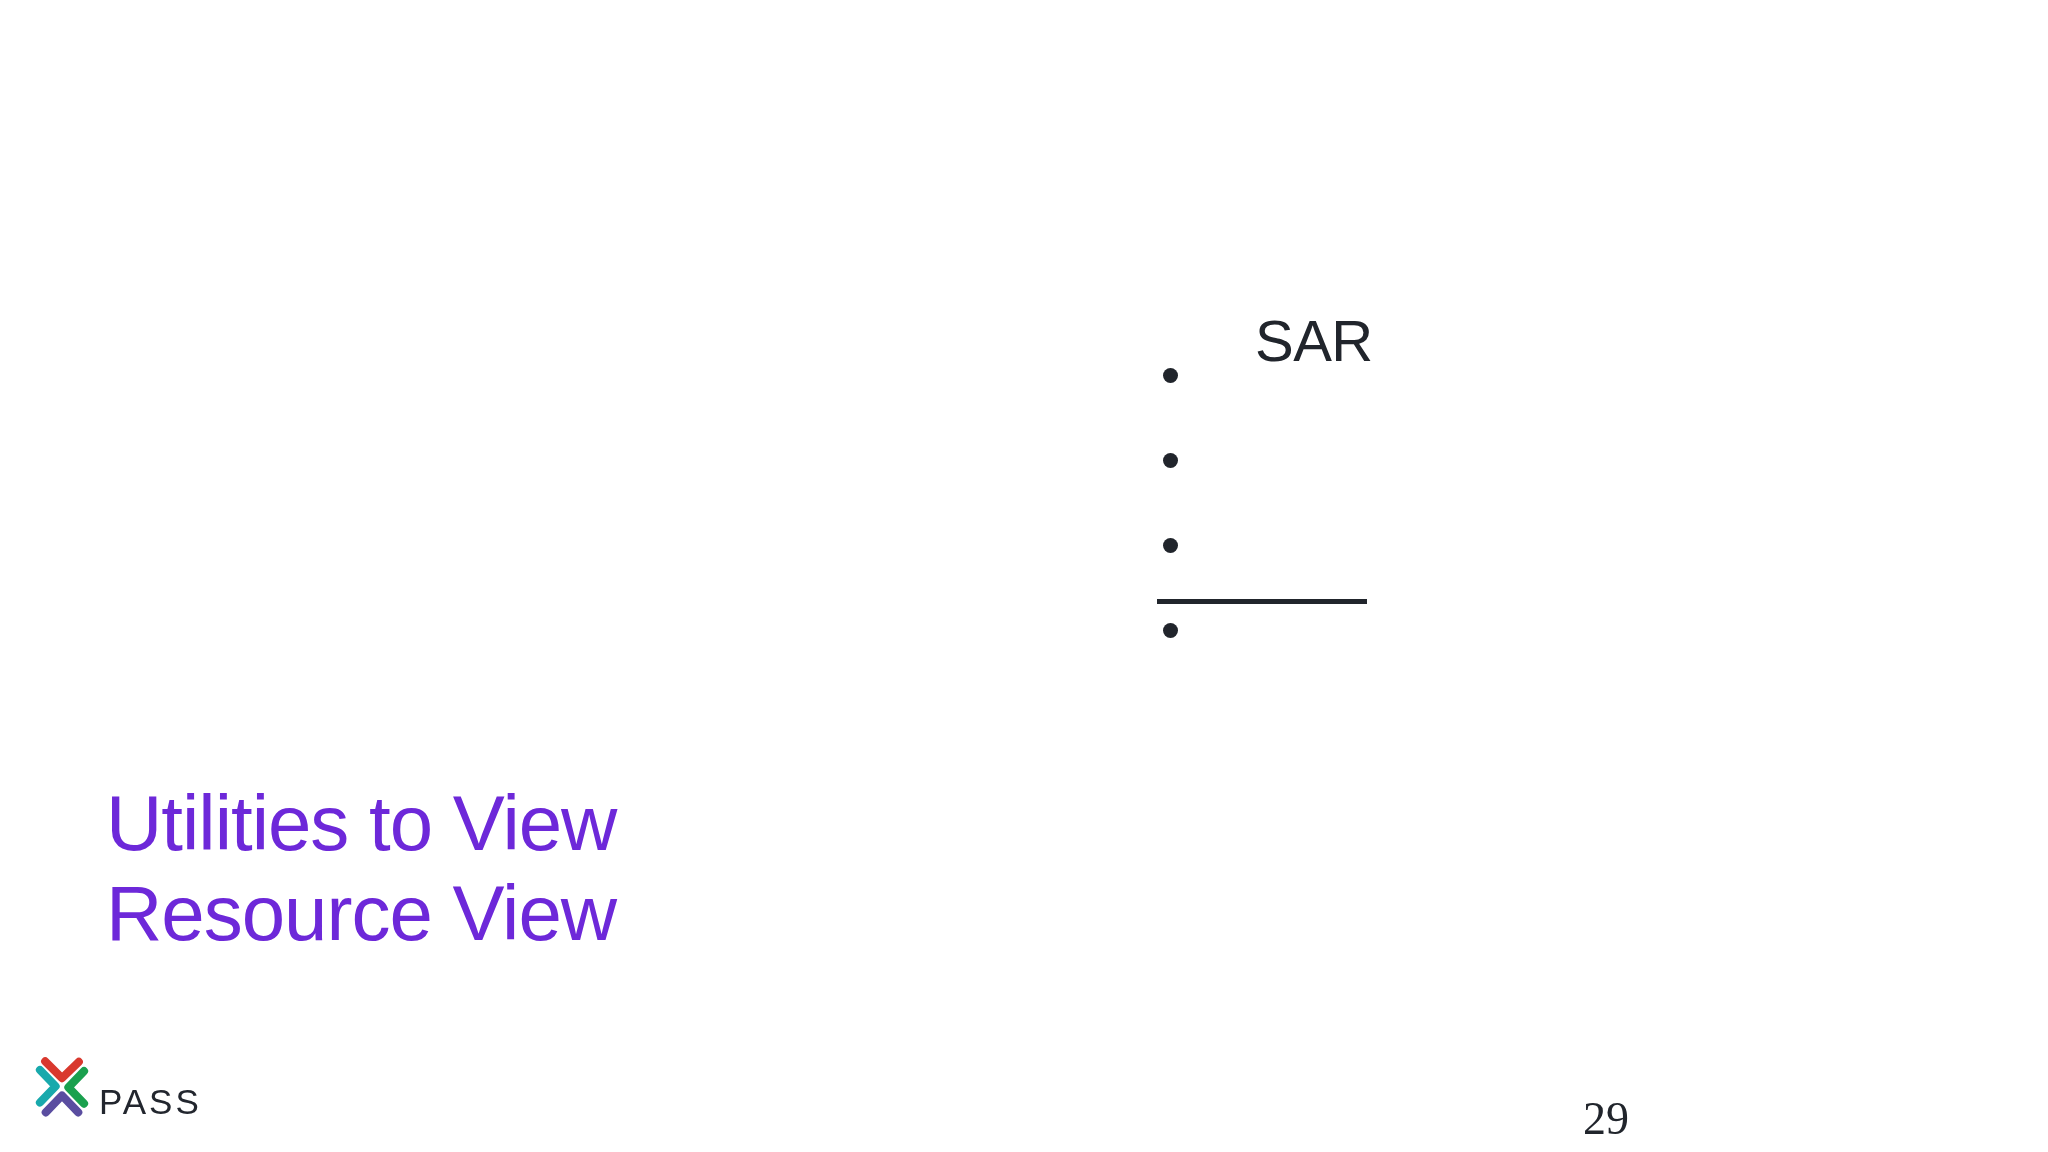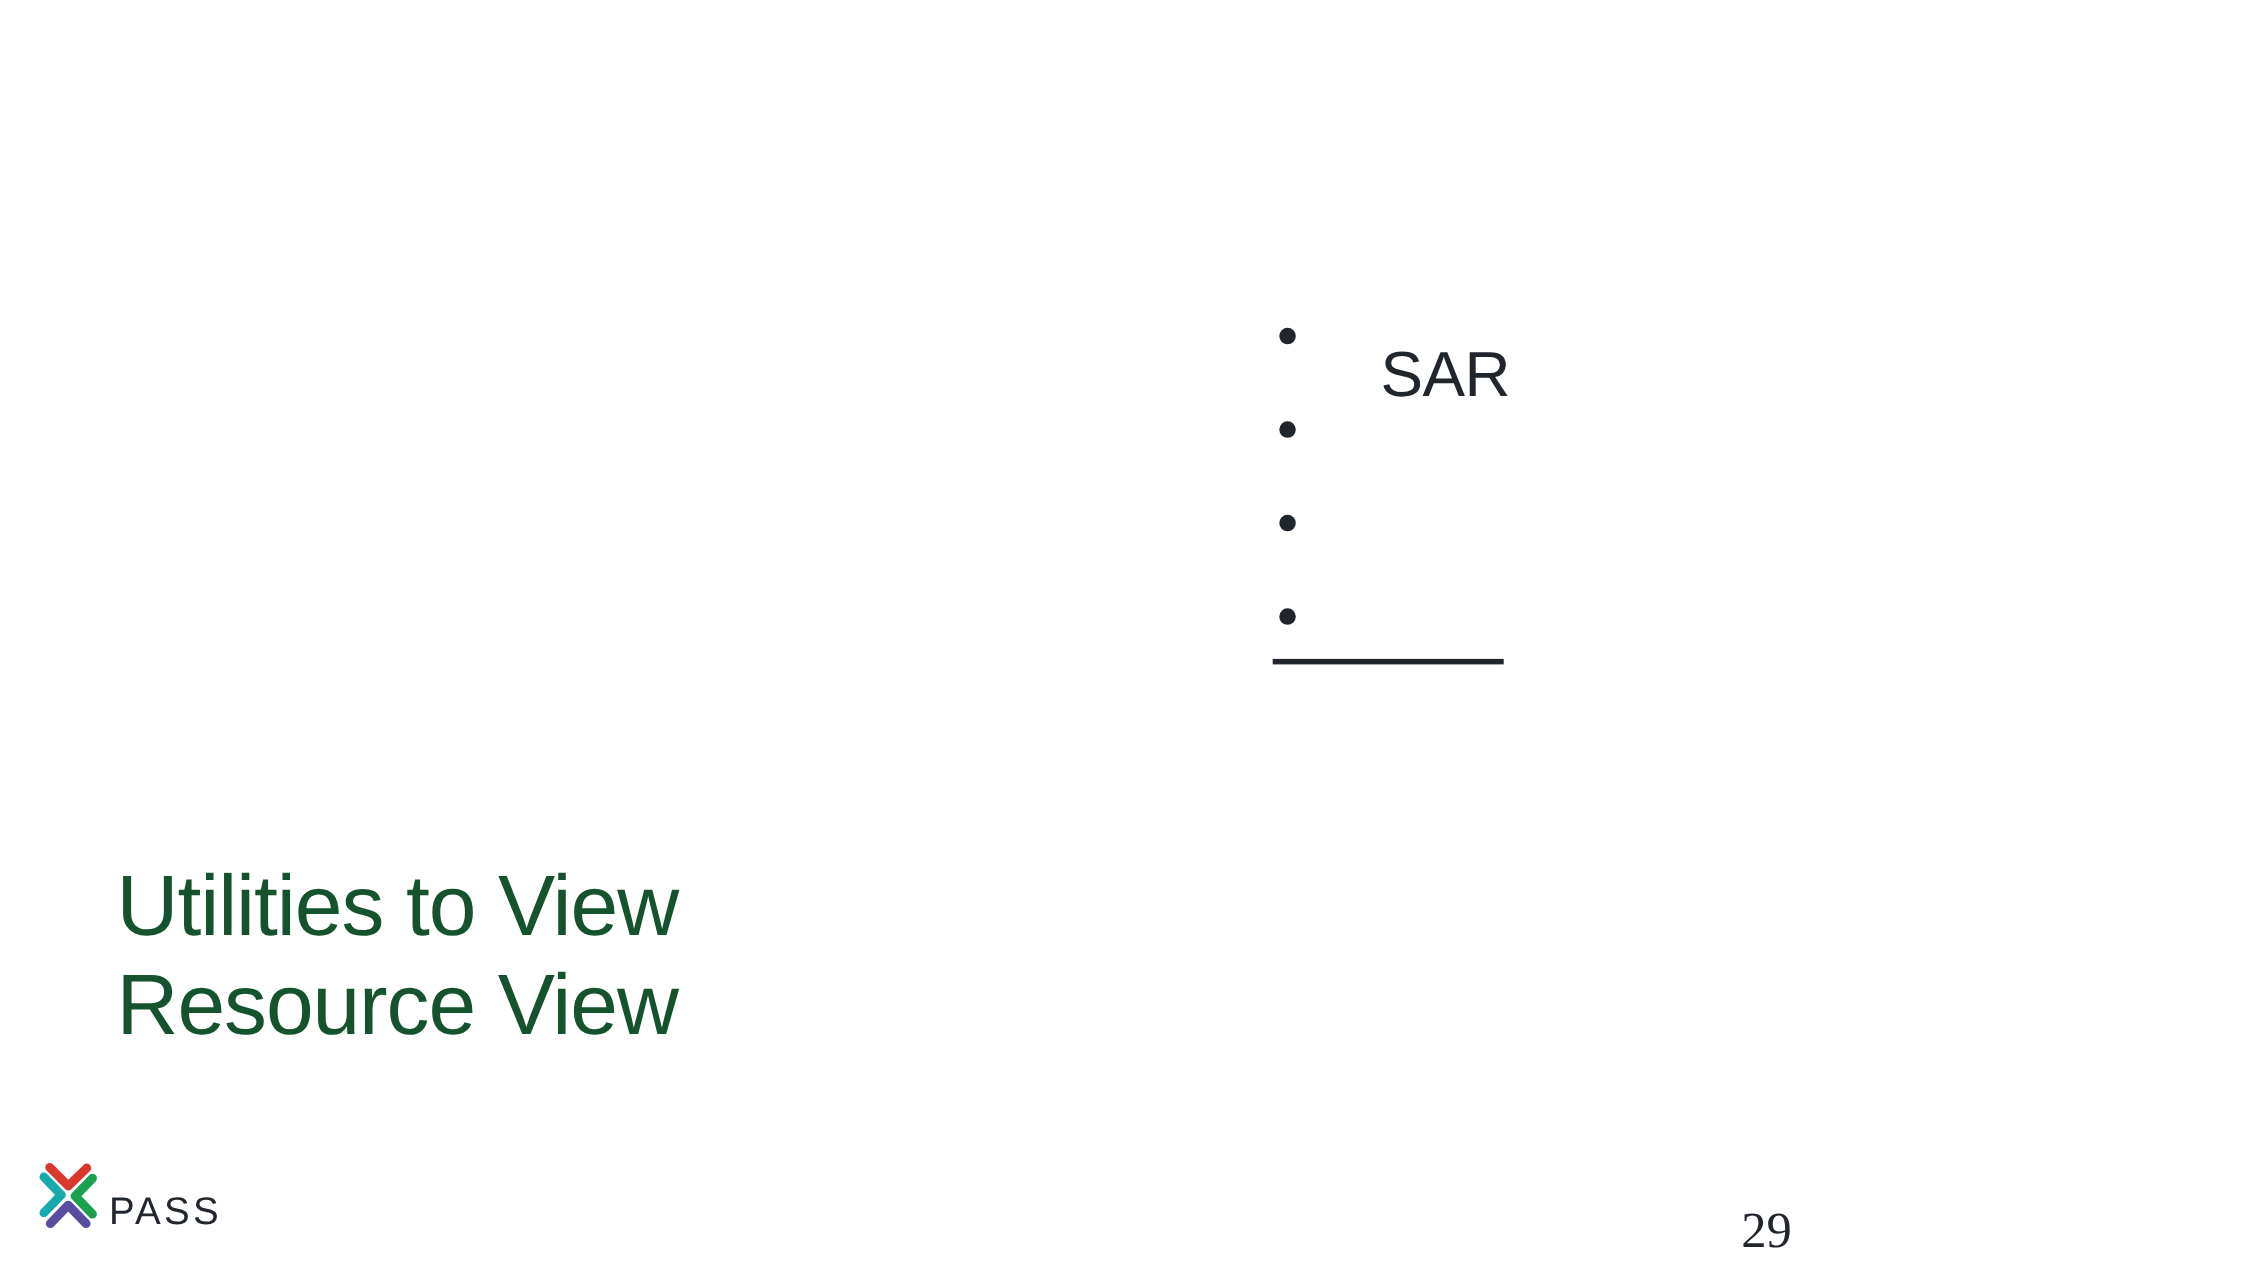--- a/index.html
+++ b/index.html
@@ -18,21 +18,21 @@
 
   
   .bullet-list {
     position: absolute;
     left: 1157px;
     top: 298px;
   }
   .bullet-item {
     position: relative;
     display: flex;
-    align-items: flex-start;
+    align-items: flex-end;
     height: 85px;
   }
   .bullet-dot {
     width: 15px;
     height: 15px;
     border-radius: 50%;
     background: #21252c;
     margin-left: 6px;
     flex: none;
   }
@@ -54,21 +54,21 @@
   }
 
   
   .slide-title {
     position: absolute;
     left: 106px;
     top: 778px;
     font-size: 78px;
     line-height: 90px;
     font-weight: 300;
-    color: #14532d;
+    color: #6d28d9;
     letter-spacing: -1px;
     white-space: nowrap;
   }
 
   
   .page-number {
     position: absolute;
     left: 1583px;
     top: 1096px;
     font-size: 46px;

